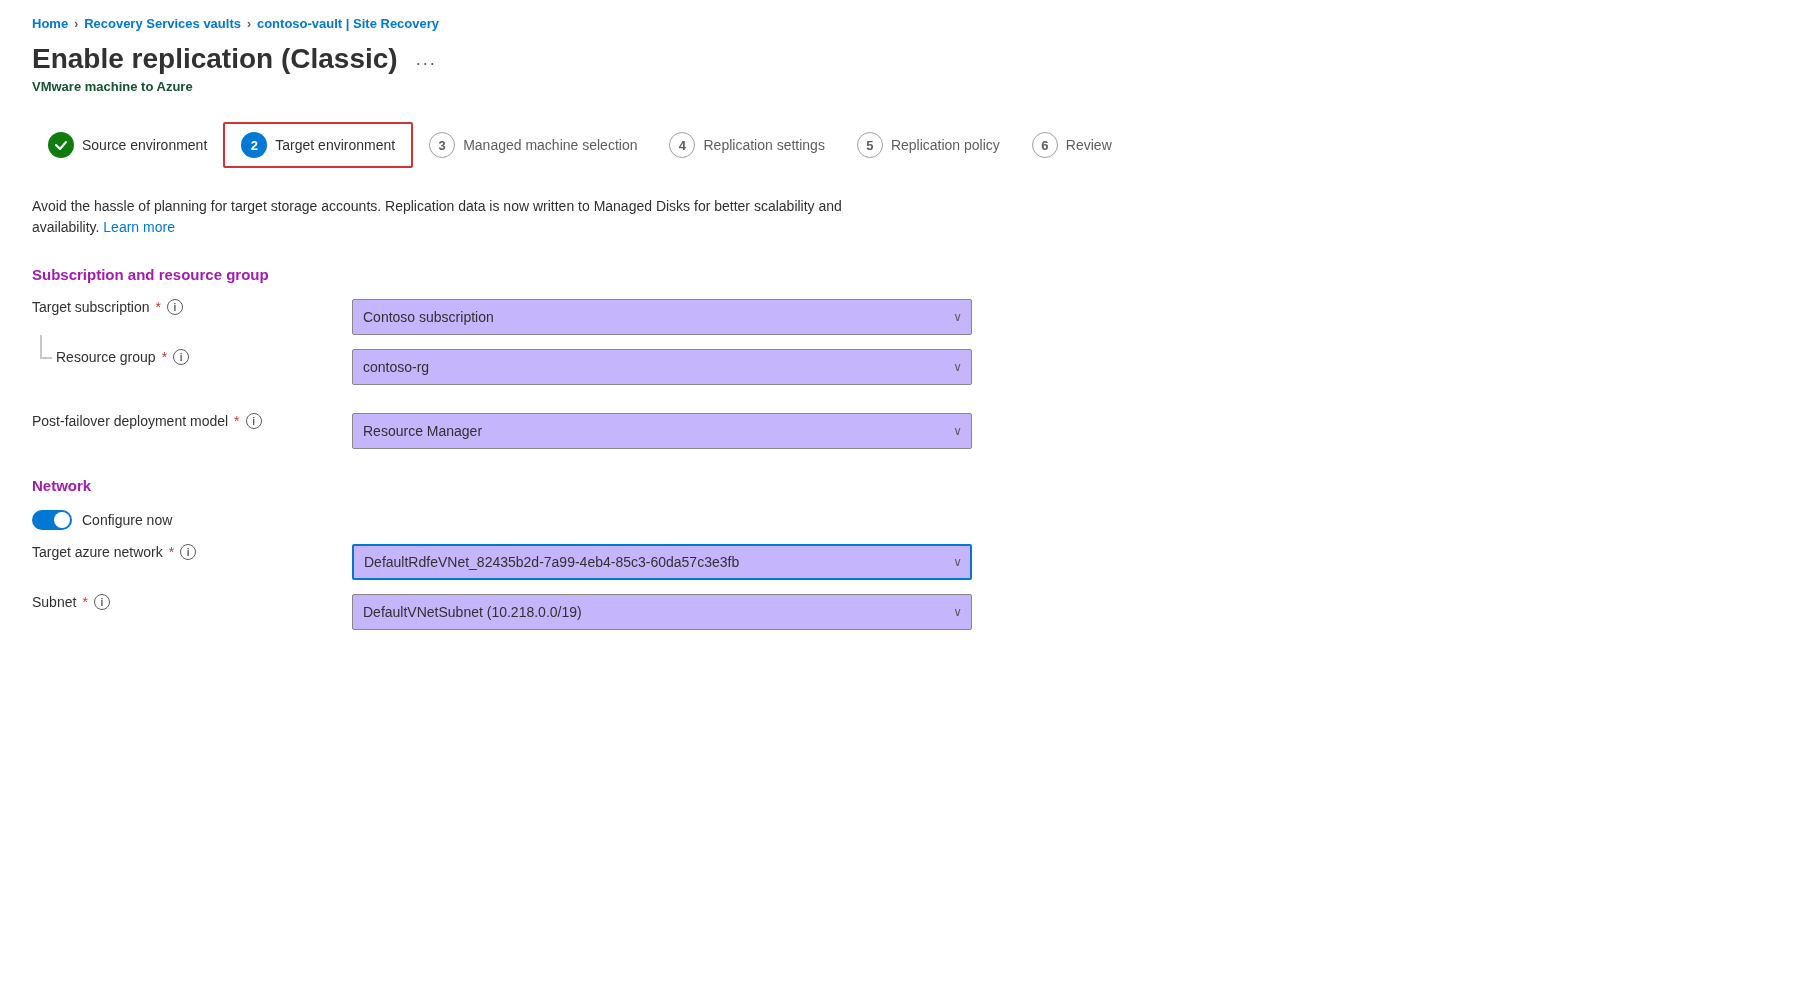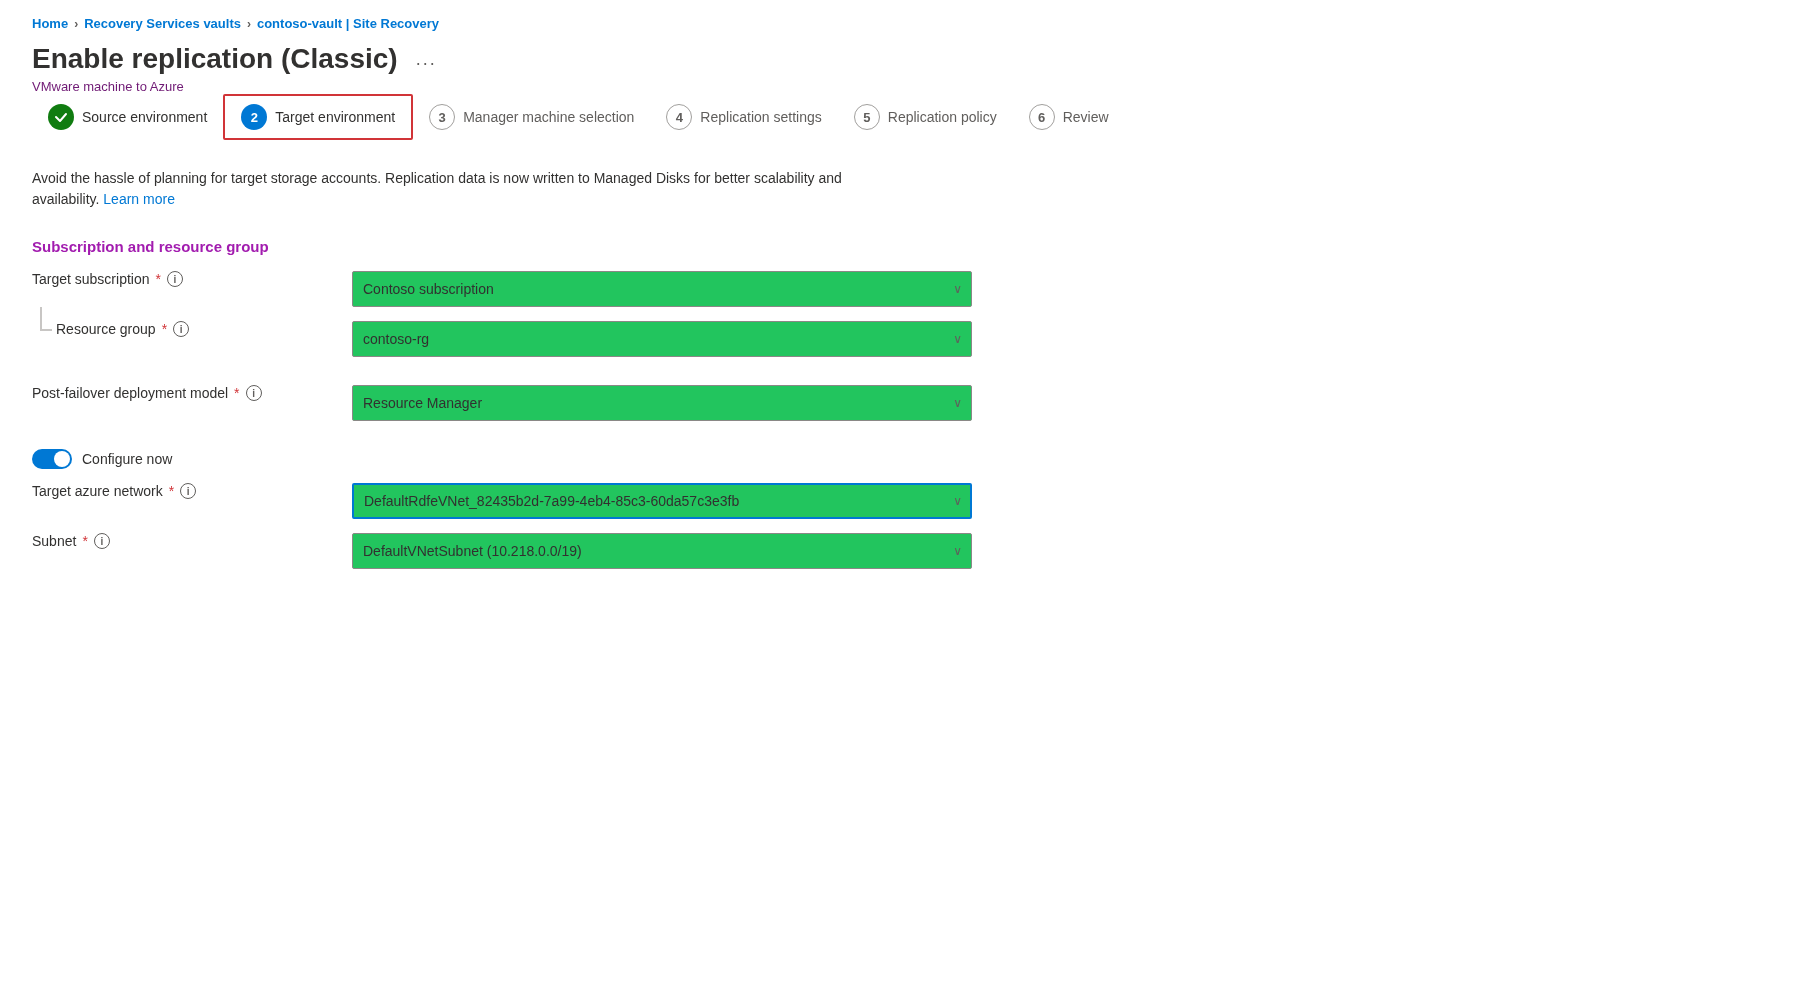--- a/index.html
+++ b/index.html
@@ -46,21 +46,23 @@
       background: none;
       border: none;
       font-size: 18px;
       cursor: pointer;
       color: #605e5c;
       letter-spacing: 2px;
       padding: 2px 6px;
     }
     .page-subtitle {
       font-size: 13px;
-      color: #701a75;
+      color: #14532d;
+      margin-bottom: 28px;
+      font-weight: bold;
     }
     
     .steps-bar {
       display: flex;
       align-items: center;
       gap: 0;
       margin-bottom: 28px;
       flex-wrap: wrap;
     }
     .step {
@@ -165,21 +167,21 @@
     }
     .form-control {
       width: 620px;
       min-width: 300px;
     }
     .dropdown-select {
       width: 100%;
       height: 36px;
       border: 1px solid #8a8886;
       border-radius: 2px;
-      background: #22c55e;
+      background: #c4b5fd;
       padding: 0 32px 0 10px;
       font-size: 14px;
       color: #323130;
       appearance: none;
       cursor: pointer;
       position: relative;
     }
     .dropdown-wrapper {
       position: relative;
       width: 100%;
@@ -288,21 +290,21 @@
       <span class="step-label">Source environment</span>
     </div>
 
     <div class="step active-step">
       <div class="step-circle active">2</div>
       <span class="step-label">Target environment</span>
     </div>
 
     <div class="step inactive-step">
       <div class="step-circle inactive">3</div>
-      <span class="step-label">Manager machine selection</span>
+      <span class="step-label">Managed machine selection</span>
     </div>
 
     <div class="step inactive-step">
       <div class="step-circle inactive">4</div>
       <span class="step-label">Replication settings</span>
     </div>
 
     <div class="step inactive-step">
       <div class="step-circle inactive">5</div>
       <span class="step-label">Replication policy</span>
@@ -368,20 +370,21 @@
           <select class="dropdown-select">
             <option value="Resource Manager">Resource Manager</option>
           </select>
           <span class="chevron">∨</span>
         </div>
       </div>
     </div>
   </div>
 
   <div class="section">
+    <div class="section-title">Network</div>
 
     <div class="toggle-row">
       <div class="toggle-switch on"></div>
       <span class="toggle-label">Configure now</span>
     </div>
 
     <div class="form-row">
       <div class="form-label">
         <span>Target azure network</span>
         <span class="required">*</span>

